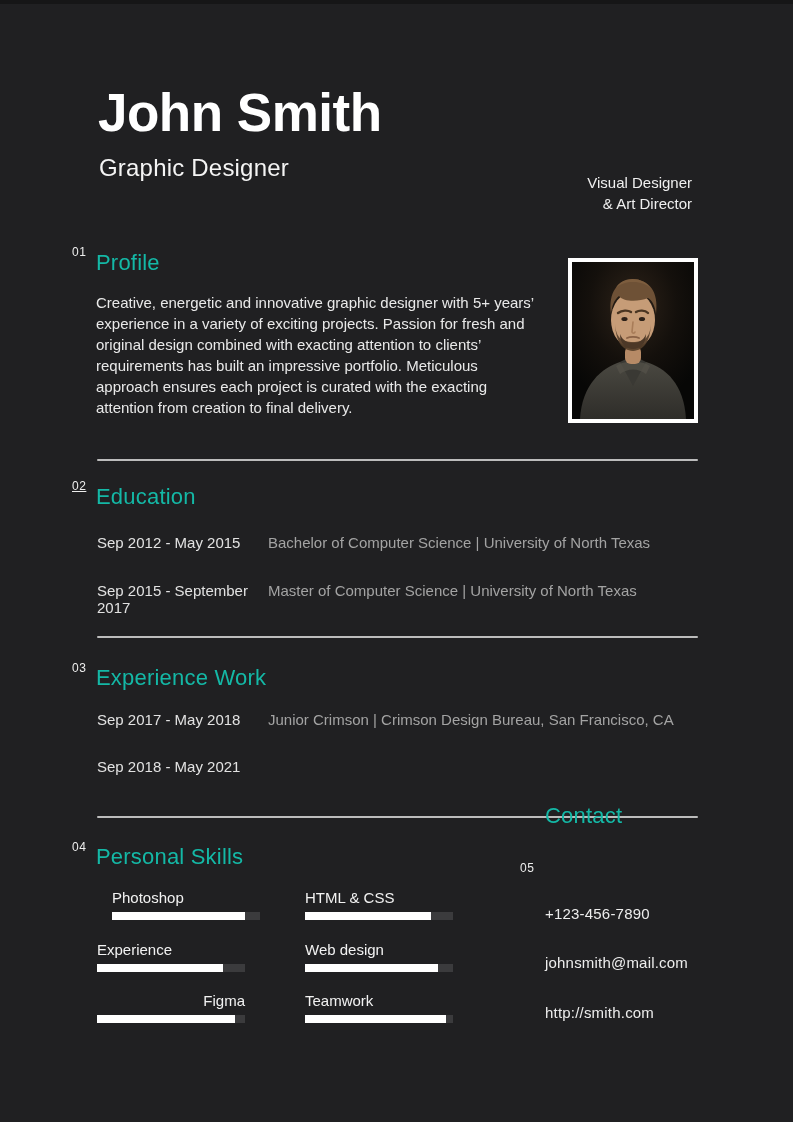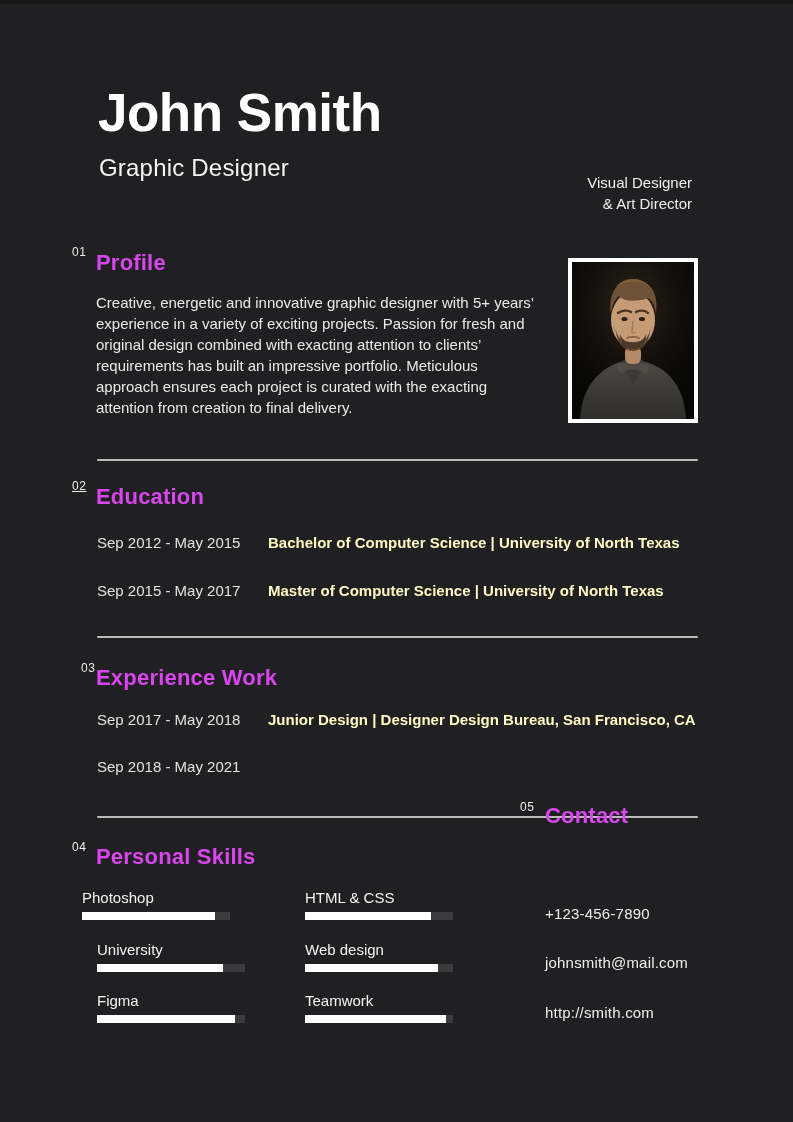--- a/index.html
+++ b/index.html
@@ -8,32 +8,32 @@
     background:var(--background,#202022);
     color:#fff;font-family:"Liberation Sans",sans-serif;overflow:hidden;
   }
   .abs{position:absolute;}
   
   .name{left:98px;top:82px;font-size:53px;font-weight:700;letter-spacing:-.5px;line-height:1;color:#fff;}
   .role{left:99px;top:150px;font-size:24px;font-weight:400;color:#f4f4f4;letter-spacing:.2px;}
   .tagline{left:540px;top:168px;width:152px;text-align:right;font-size:15px;line-height:21px;color:#efefef;}
   
   .sec-num{font-size:12px;color:#ededed;letter-spacing:.5px;}
-  .sec-title{font-size:22px;font-weight:700;color:#d946ef;letter-spacing:.2px;}
+  .sec-title{font-size:22px;font-weight:400;color:#14b8a6;letter-spacing:.2px;}
   
   .profile-body{left:96px;top:288px;width:438px;font-size:15px;line-height:21px;color:#e9e9e9;}
   
   .photo-frame{left:568px;top:254px;width:130px;height:165px;background:var(--photo-border,#fff);padding:4px;box-sizing:border-box;}
   .photo-frame svg{display:block;width:100%;height:100%;}
   
   .divider{left:97px;width:601px;height:2px;background:var(--divider,#bcbcbc);border-radius:1px;}
   
   .t-row{left:97px;width:640px;display:flex;align-items:baseline;font-size:15px;}
   .t-date{flex:0 0 171px;color:#e2e2e2;}
-  .t-desc{font-weight:700;color:#fef9c3;}
+  .t-desc{font-weight:400;color:#a3a3a3;}
   
   .skill{width:148px;}
   .skill-label{font-size:15px;color:#f2f2f2;line-height:16px;}
   .bar-track{margin-top:6px;height:8px;background:var(--bar-track,#3b3b3d);}
   .bar-fill{height:100%;background:var(--bar-fill,#fff);}
   
   .contact-item{left:545px;font-size:15px;color:#ededed;letter-spacing:.2px;}
 </style>
 </head>
 <body>
@@ -93,54 +93,54 @@
 
   <div class="abs divider" style="top:455px;"></div>
 
   <div class="abs sec-num" style="left:72px;top:475px;text-decoration:underline;">02</div>
   <div class="abs sec-title" style="left:96px;top:480px;">Education</div>
   <div class="abs t-row" style="top:530px;">
     <span class="t-date">Sep 2012 - May 2015</span>
     <span class="t-desc">Bachelor of Computer Science | University of North Texas</span>
   </div>
   <div class="abs t-row" style="top:578px;">
-    <span class="t-date">Sep 2015 - May 2017</span>
+    <span class="t-date">Sep 2015 - September 2017</span>
     <span class="t-desc">Master of Computer Science | University of North Texas</span>
   </div>
 
   <div class="abs divider" style="top:632px;"></div>
 
-  <div class="abs sec-num" style="left:81px;top:657px;">03</div>
+  <div class="abs sec-num" style="left:72px;top:657px;">03</div>
   <div class="abs sec-title" style="left:96px;top:661px;">Experience Work</div>
   <div class="abs t-row" style="top:707px;align-items:center;">
     <span class="t-date">Sep 2017 - May 2018</span>
-    <span class="t-desc">Junior Design | Designer Design Bureau, San Francisco, CA</span>
+    <span class="t-desc">Junior Crimson | Crimson Design Bureau, San Francisco, CA</span>
   </div>
   <div class="abs t-row" style="top:754px;">
     <span class="t-date">Sep 2018 - May 2021</span>
   </div>
 
   <div class="abs divider" style="top:812px;"></div>
 
   <div class="abs sec-num" style="left:72px;top:836px;">04</div>
   <div class="abs sec-title" style="left:96px;top:840px;">Personal Skills</div>
 
-  <div class="abs skill" style="left:82px;top:886px;">
+  <div class="abs skill" style="left:112px;top:886px;">
     <div class="skill-label">Photoshop</div>
     <div class="bar-track">
         <div class="bar-fill" style="width: 90%;"></div>
       </div>
   </div>
   <div class="abs skill" style="left:97px;top:938px;">
-    <div class="skill-label">University</div>
+    <div class="skill-label">Experience</div>
     <div class="bar-track">
         <div class="bar-fill" style="width: 85%;"></div>
       </div>
   </div>
-  <div class="abs skill" style="left:97px;top:989px;">
+  <div class="abs skill" style="left:97px;top:989px;text-align:right;">
     <div class="skill-label">Figma</div>
     <div class="bar-track">
         <div class="bar-fill" style="width: 93%;"></div>
       </div>
   </div>
   <div class="abs skill" style="left:305px;top:886px;">
     <div class="skill-label">HTML &amp; CSS</div>
     <div class="bar-track">
         <div class="bar-fill" style="width: 85%;"></div>
       </div>
@@ -151,19 +151,19 @@
         <div class="bar-fill" style="width: 90%;"></div>
       </div>
   </div>
   <div class="abs skill" style="left:305px;top:989px;">
     <div class="skill-label">Teamwork</div>
     <div class="bar-track">
         <div class="bar-fill" style="width: 95%;"></div>
       </div>
   </div>
 
-  <div class="abs sec-num" style="left:520px;top:796px;">05</div>
+  <div class="abs sec-num" style="left:520px;top:857px;">05</div>
   <div class="abs sec-title" style="left:545px;top:799px;">Contact</div>
   <div class="abs contact-item" style="top:901px;">+123-456-7890</div>
   <div class="abs contact-item" style="top:950px;">johnsmith@mail.com</div>
   <div class="abs contact-item" style="top:1000px;">http://smith.com</div>
 
 </div>
 
 </body></html>

